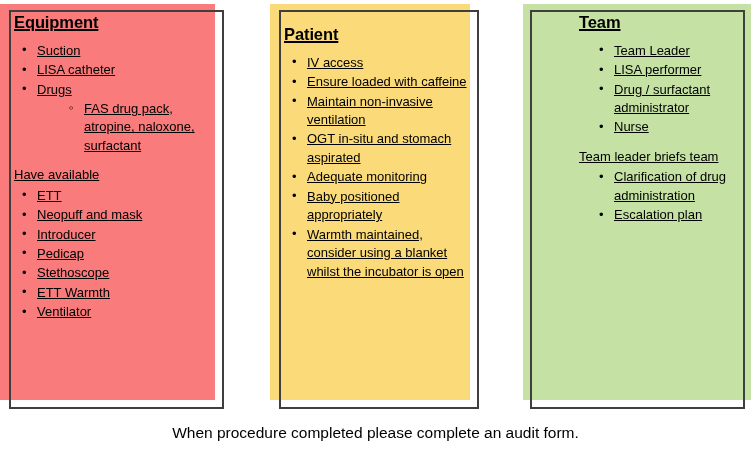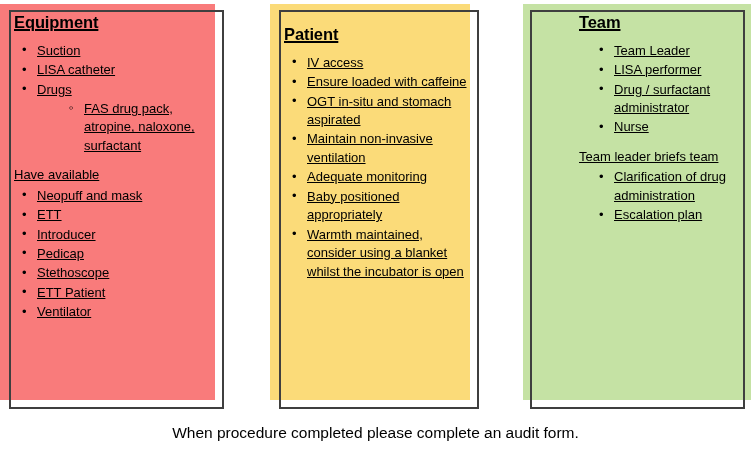--- a/index.html
+++ b/index.html
@@ -163,36 +163,36 @@
             <span>FAS drug pack, atropine, naloxone, surfactant</span>
           </li>
         </ul>
       </li>
     </ul>
 
     <div class="section-label spaced-top">Have available</div>
 
     <ul class="bullets">
       <li>
+        <span>ETT</span>
+      </li>
+      <li>
         <span>Neopuff and mask</span>
       </li>
       <li>
-        <span>ETT</span>
-      </li>
-      <li>
         <span>Introducer</span>
       </li>
       <li>
         <span>Pedicap</span>
       </li>
       <li>
         <span>Stethoscope</span>
       </li>
       <li>
-        <span>ETT Patient</span>
+        <span>ETT Warmth</span>
       </li>
       <li>
         <span>Ventilator</span>
       </li>
     </ul>
   </div>
 
   <div class="panel" id="panel-patient">
     <div class="panel-fill" style="background: rgb(251, 219, 121);"></div>
   </div>
@@ -201,24 +201,24 @@
     <div class="panel-title">Patient</div>
 
     <ul class="bullets">
       <li>
         <span>IV access</span>
       </li>
       <li>
         <span>Ensure loaded with caffeine</span>
       </li>
       <li>
+        <span>Maintain non-invasive ventilation</span>
+      </li>
+      <li>
         <span>OGT in-situ and stomach aspirated</span>
-      </li>
-      <li>
-        <span>Maintain non-invasive ventilation</span>
       </li>
       <li>
         <span>Adequate monitoring</span>
       </li>
       <li>
         <span>Baby positioned appropriately</span>
       </li>
       <li>
         <span>Warmth maintained, consider using a blanket whilst the incubator is open</span>
       </li>

